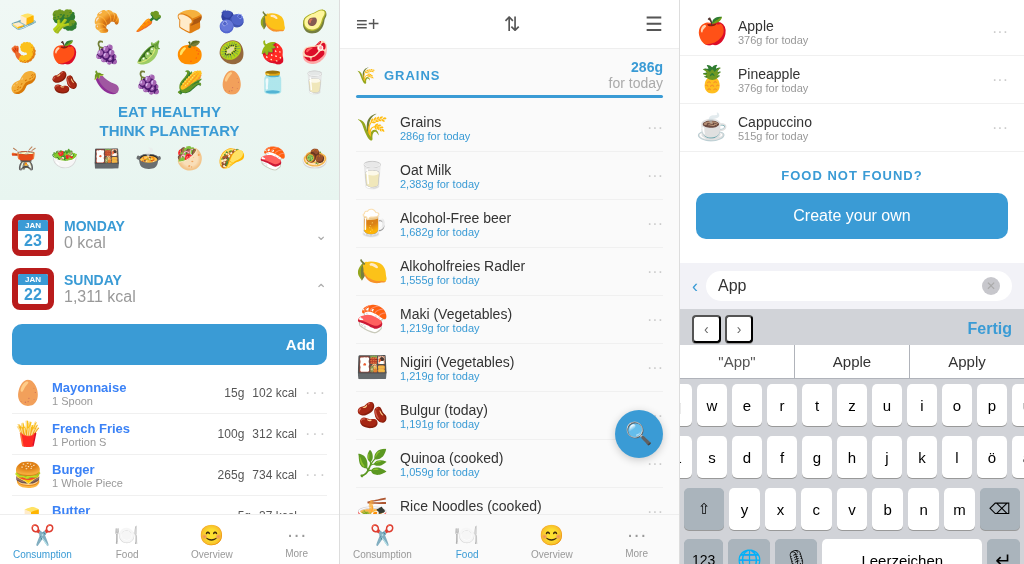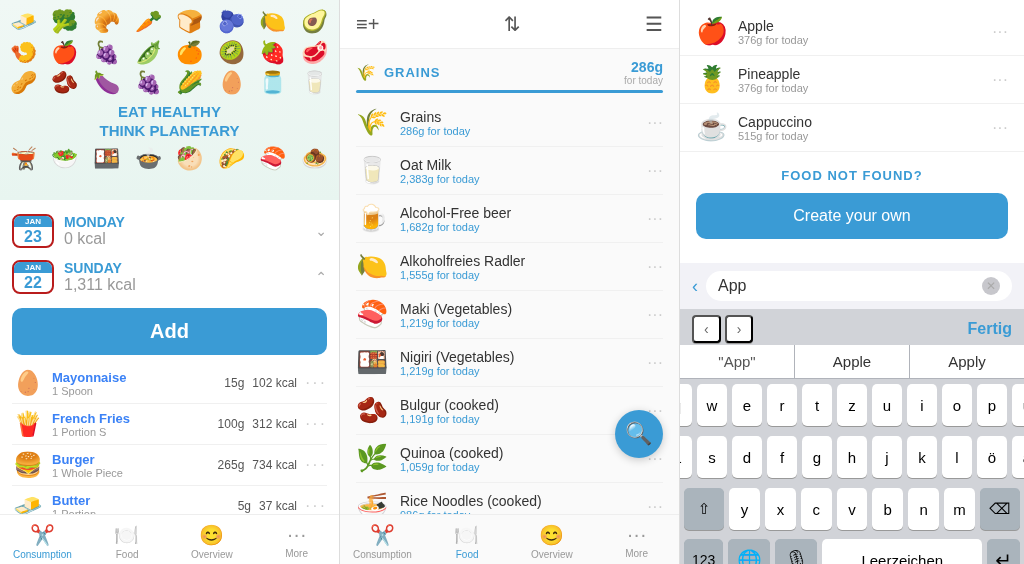--- a/index.html
+++ b/index.html
@@ -58,21 +58,21 @@
 
     .day-header {
       display: flex;
       align-items: center;
       gap: 10px;
       padding: 6px 0;
       cursor: pointer;
     }
 
     .day-cal-box {
-      border: 2px solid #b91c1c;
+      border: 6px solid #b91c1c;
       border-radius: 8px;
       width: 42px;
       text-align: center;
       overflow: hidden;
     }
 
     .day-cal-month {
       background: #3a9bd5;
       color: #fff;
       font-size: 8px;
@@ -93,25 +93,26 @@
     .day-kcal { color: #999; font-size: 16px; }
 
     .chevron { color: #aaa; font-size: 14px; }
 
     .add-btn {
       background: #3a9bd5;
       color: #fff;
       border: none;
       border-radius: 10px;
       padding: 12px;
-      font-size: 20px;
+      font-size: 15px;
       font-weight: 600;
       width: 100%;
       margin: 8px 0;
       cursor: pointer;
+      text-align: right;
     }
 
     .food-item-row {
       display: flex;
       align-items: center;
       gap: 8px;
       padding: 6px 0;
       border-bottom: 1px solid #f0f0f0;
     }
 
@@ -175,21 +176,21 @@
       padding: 10px 16px 4px;
       background: #fafafa;
     }
 
     .grains-left { display: flex; align-items: center; gap: 8px; }
     .grains-icon { color: #888; font-size: 16px; }
     .grains-label { color: #3a9bd5; font-weight: 700; font-size: 13px; letter-spacing: 1px; }
 
     .grains-right { text-align: right; }
     .grains-amount { color: #3a9bd5; font-weight: 700; font-size: 14px; }
-    .grains-sub { color: #aaa; font-size: 10px; }
+    .grains-sub { color: #aaa; font-size: 14px; }
 
     .grains-bar {
       height: 3px;
       background: #3a9bd5;
       margin: 0 16px 6px;
       border-radius: 2px;
     }
 
     .food-list {
       flex: 1;
@@ -620,21 +621,21 @@
         <div class="food-list-info">
           <div class="food-list-name">Nigiri (Vegetables)</div>
           <div class="food-list-amount">1,219g for today</div>
         </div>
         <span class="food-list-dots">···</span>
       </div>
 
       <div class="food-list-item">
         <div class="food-list-icon">🫘</div>
         <div class="food-list-info">
-          <div class="food-list-name">Bulgur (cooked)</div>
+          <div class="food-list-name">Bulgur (today)</div>
           <div class="food-list-amount">1,191g for today</div>
         </div>
         <span class="food-list-dots">···</span>
       </div>
 
       <div class="food-list-item">
         <div class="food-list-icon">🌿</div>
         <div class="food-list-info">
           <div class="food-list-name">Quinoa (cooked)</div>
           <div class="food-list-amount">1,059g for today</div>

